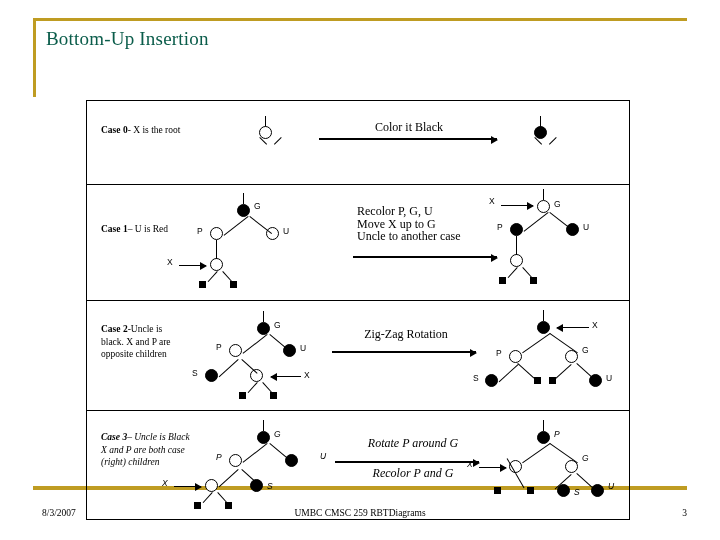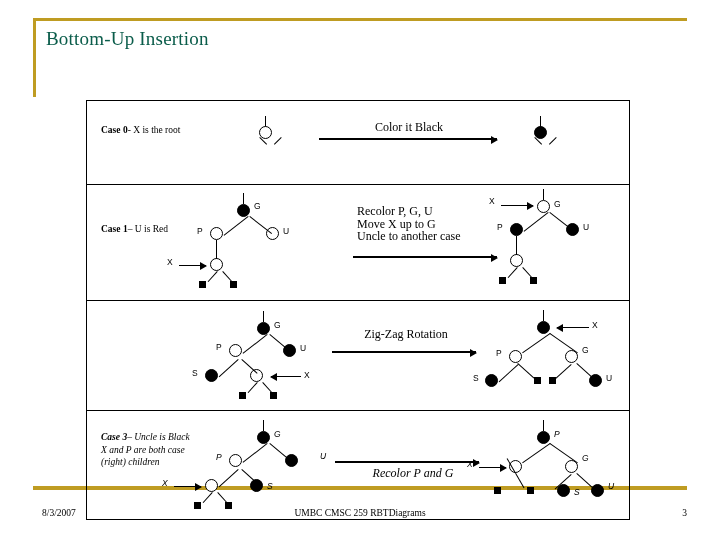--- a/index.html
+++ b/index.html
@@ -189,20 +189,25 @@
 
       <div class="nil" style="left:412px;top:92px;"></div>
       <div class="nil" style="left:443px;top:92px;"></div>
       <div class="edge" style="left:416px;top:82px;width:14px;transform:rotate(-48deg);transform-origin:100% 0;"></div>
       <div class="edge" style="left:436px;top:82px;width:14px;transform:rotate(48deg);"></div>
     </div>
   </div>
 
   <div class="case-row r2">
 
+    <div class="case-label" style="left:14px;top:22px;">
+      <div><b>Case 2</b><span>-Uncle is</span></div>
+      <div>black. X and P are</div>
+      <div>opposite children</div>
+    </div>
 
     <div>
       <div class="stub" style="left:176px;top:10px;"></div>
       <div class="node black" style="left:170px;top:21px;"></div>
       <div class="nlabel" style="left:187px;top:19px;">G</div>
 
       <div class="node black" style="left:196px;top:43px;"></div>
       <div class="nlabel" style="left:213px;top:42px;">U</div>
 
       <div class="node" style="left:142px;top:43px;"></div>
@@ -300,20 +305,21 @@
       <div class="nil" style="left:138px;top:91px;"></div>
       <div class="edge" style="left:111px;top:81px;width:14px;transform:rotate(-48deg);transform-origin:100% 0;"></div>
       <div class="edge" style="left:131px;top:81px;width:14px;transform:rotate(48deg);"></div>
 
       <div class="nlabel" style="left:75px;top:67px;">X</div>
       <div class="arrow" style="left:87px;top:75px;width:27px;">
           <span class="head"></span>
         </div>
     </div>
 
+    <div class="mid-text center" style="left:250px;top:26px;width:152px;">Rotate P around G</div>
     <div class="arrow thick" style="left:248px;top:50px;width:144px;">
         <span class="head"></span>
       </div>
     <div class="mid-text center" style="left:250px;top:56px;width:152px;">Recolor P and G</div>
 
     <div>
       <div class="stub" style="left:456px;top:9px;"></div>
 
       <div class="node black" style="left:450px;top:20px;"></div>
       <div class="nlabel" style="left:467px;top:18px;">P</div>

